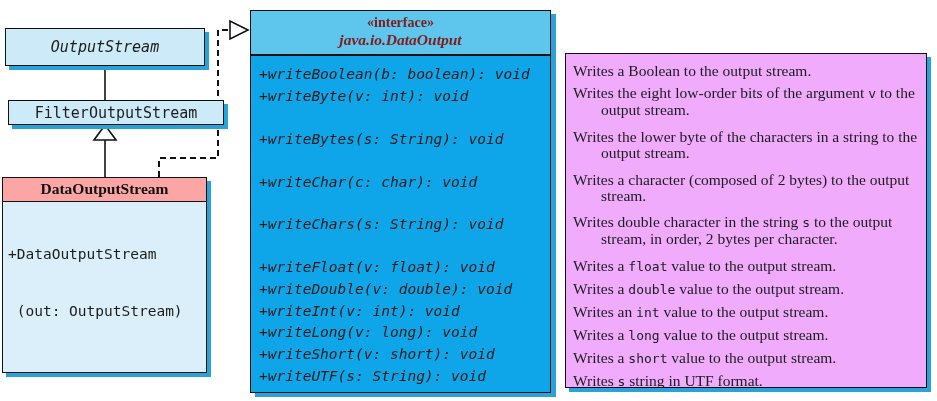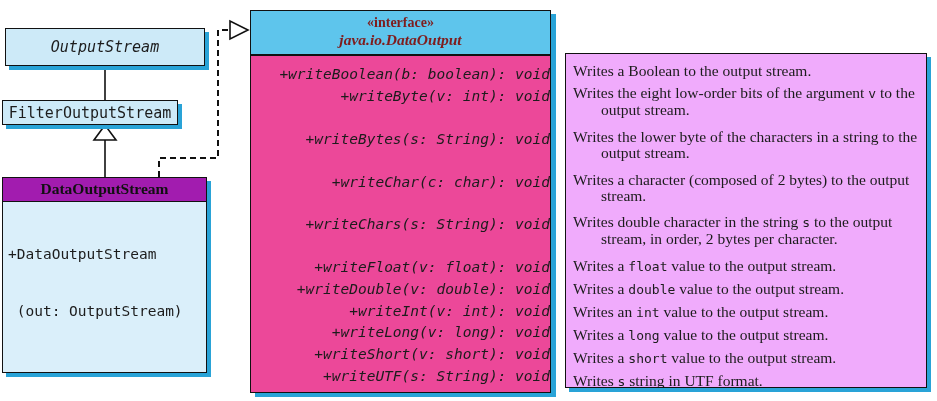--- a/index.html
+++ b/index.html
@@ -11,28 +11,28 @@
 
   
   .cls-box {
     position:absolute; box-sizing:border-box;
     background:#cdeaf8; border:1.6px solid #111;
     box-shadow:4px 4px 0 #29a3d7;
     display:flex; align-items:center; justify-content:center;
     font-family:"DejaVu Sans Mono", monospace; font-size:15px; color:#1c1c1c;
   }
   .box-outputstream { left:5px; top:28px; width:200px; height:38px; font-style:italic; }
-  .box-filteroutputstream { left:2px; top:100px; width:176px; height:25px; }
+  .box-filteroutputstream { left:8px; top:100px; width:216px; height:25px; }
 
   .dos-box {
     position:absolute; left:2px; top:177px; width:205px; box-sizing:border-box;
     border:1.6px solid #111; box-shadow:4px 4px 0 #29a3d7;
   }
   .dos-header {
-    background:#a21caf; border-bottom:1.6px solid #111; text-align:center;
+    background:#fca5a5; border-bottom:1.6px solid #111; text-align:center;
     font-family:"Liberation Serif", serif; font-weight:bold; font-size:15.5px;
     color:#101010; padding:2px 0 3px;
   }
   .dos-body {
     background:#daeffa; font-family:"DejaVu Sans Mono", monospace;
     font-size:14.5px; line-height:19px; color:#1c1c1c;
     padding:5px 2px 13px 5px; white-space:pre;
   }
 
   
@@ -42,21 +42,21 @@
     box-shadow:5px 4px 0 #29a3d7;
     display:flex; flex-direction:column;
   }
   .iface-header {
     background:#5ec5ec; border-bottom:2px solid #111; text-align:center;
     font-family:"Liberation Serif", serif; font-weight:bold; color:#7f1d1d;
     padding:4px 0 5px;
   }
   .iface-stereotype { font-size:14px; }
   .iface-name { font-size:15.5px; font-style:italic; }
-  .iface-body { background:#ec4899; flex:1; overflow:hidden;text-align:right; }
+  .iface-body { background:#0ea5e9; flex:1; overflow:hidden; }
   .method-line {
     font-family:"DejaVu Sans Mono", monospace; font-style:italic;
     font-size:14.5px; line-height:21px; color:#1c1c1c;
     padding-left:8px; white-space:pre;
   }
   .method-line:nth-child(1){ margin-top:8px; }
   .method-line:nth-child(2){ margin-top:1px; }
   .method-line:nth-child(3){ margin-top:22px; }
   .method-line:nth-child(4){ margin-top:22px; }
   .method-line:nth-child(5){ margin-top:21px; }

